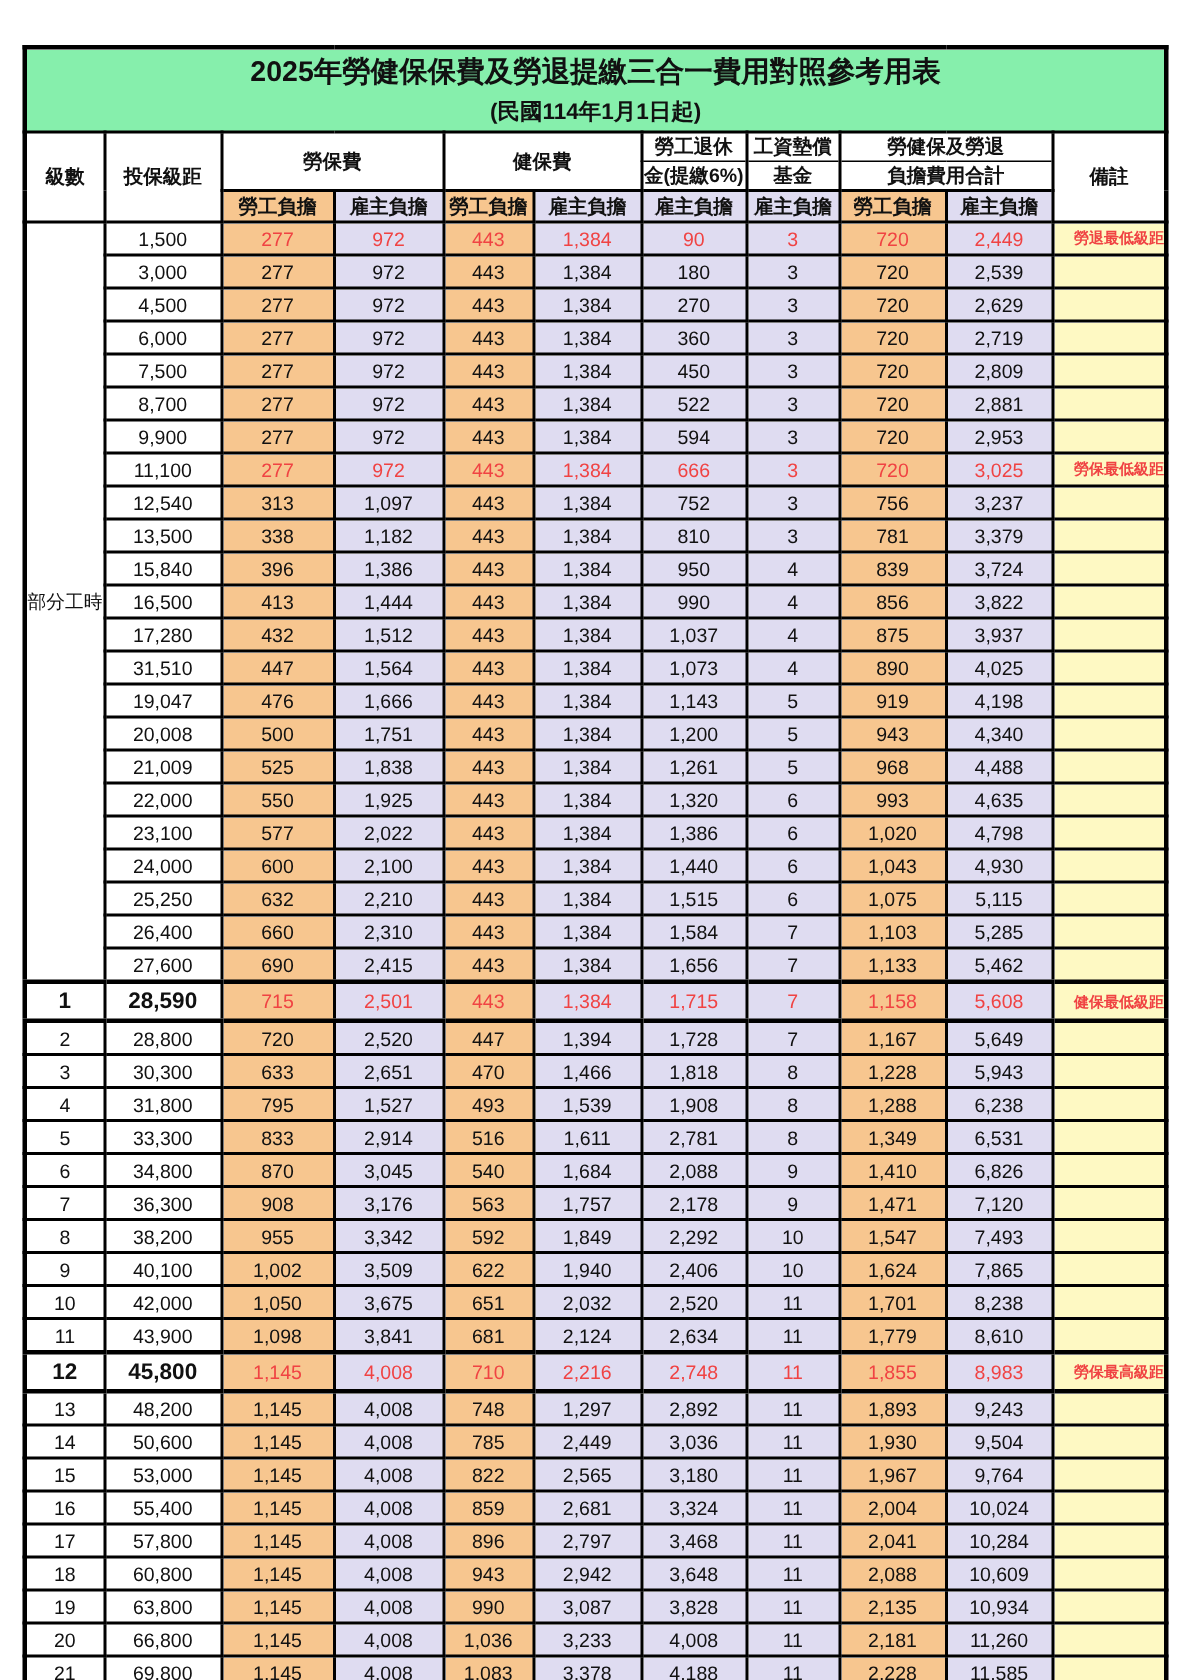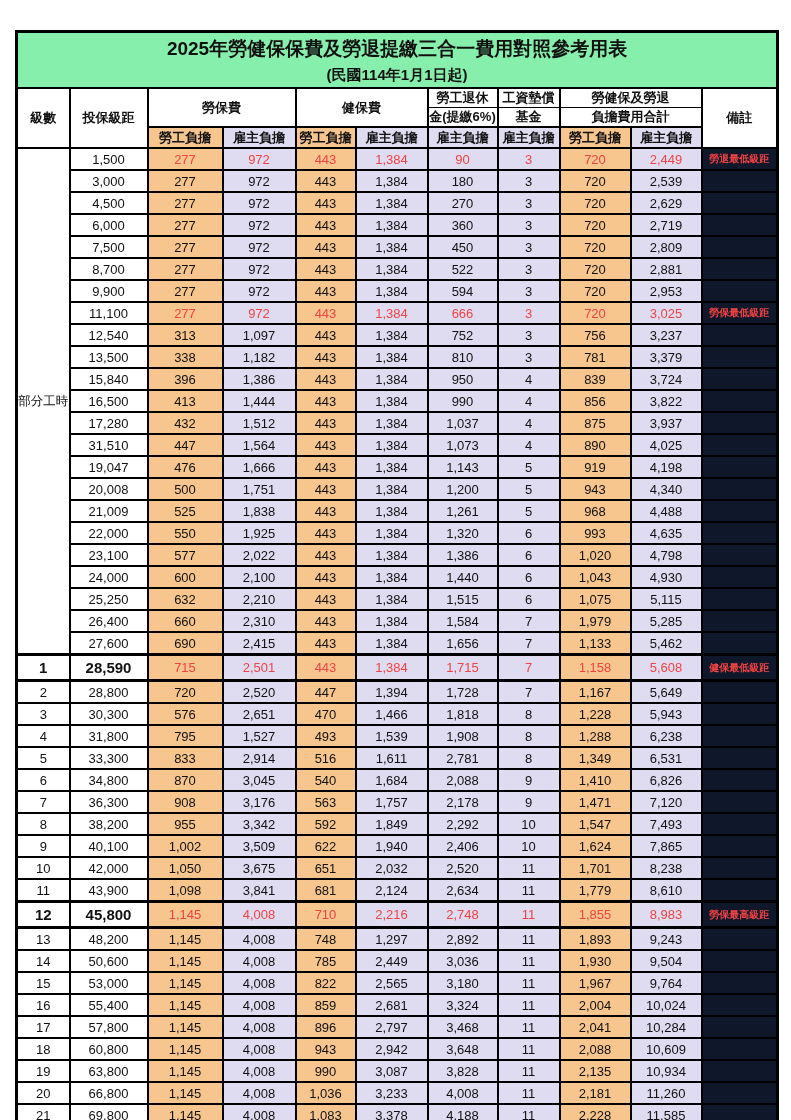--- a/index.html
+++ b/index.html
@@ -27,21 +27,21 @@
   tr.hA th.thin { border-bottom-width:1px; }
   tr.hB th.thin { border-top-width:1px; }
   .emp { background:#f7c68f; }
   .er  { background:#dfdcf1; }
   tbody td { height:20px; font-size:13px; }
   td.lvl, td.bracket { background:#fff; }
   td.part {
     font-size:12.5px; background:#fff; letter-spacing:0;
   }
   td.remark {
-    background:#0f172a; color:#f04343; font-size:10px; font-weight:bold;
+    background:#fef9c3; color:#f04343; font-size:10px; font-weight:bold;text-align:right;
   }
   tr.red td.v { color:#f04343; }
   tr.em td { border-top-width:3px; border-bottom-width:3px; height:23px; }
   tr.em td.lvl, tr.em td.bracket { font-weight:bold; font-size:15px; }
 </style>
 </head>
 <body>
 
 <table class="ref">
   <colgroup>
@@ -345,21 +345,21 @@
         <td class="remark"></td>
       </tr>
       <tr>
         <td class="bracket">26,400</td>
         <td class="v emp">660</td>
         <td class="v er">2,310</td>
         <td class="v emp">443</td>
         <td class="v er">1,384</td>
         <td class="v er">1,584</td>
         <td class="v er">7</td>
-        <td class="v emp">1,979</td>
+        <td class="v emp">1,103</td>
         <td class="v er">5,285</td>
         <td class="remark"></td>
       </tr>
       <tr>
         <td class="bracket">27,600</td>
         <td class="v emp">690</td>
         <td class="v er">2,415</td>
         <td class="v emp">443</td>
         <td class="v er">1,384</td>
         <td class="v er">1,656</td>
@@ -390,21 +390,21 @@
         <td class="v er">1,394</td>
         <td class="v er">1,728</td>
         <td class="v er">7</td>
         <td class="v emp">1,167</td>
         <td class="v er">5,649</td>
         <td class="remark"></td>
       </tr>
       <tr>
         <td class="lvl">3</td>
         <td class="bracket">30,300</td>
-        <td class="v emp">576</td>
+        <td class="v emp">633</td>
         <td class="v er">2,651</td>
         <td class="v emp">470</td>
         <td class="v er">1,466</td>
         <td class="v er">1,818</td>
         <td class="v er">8</td>
         <td class="v emp">1,228</td>
         <td class="v er">5,943</td>
         <td class="remark"></td>
       </tr>
       <tr>

